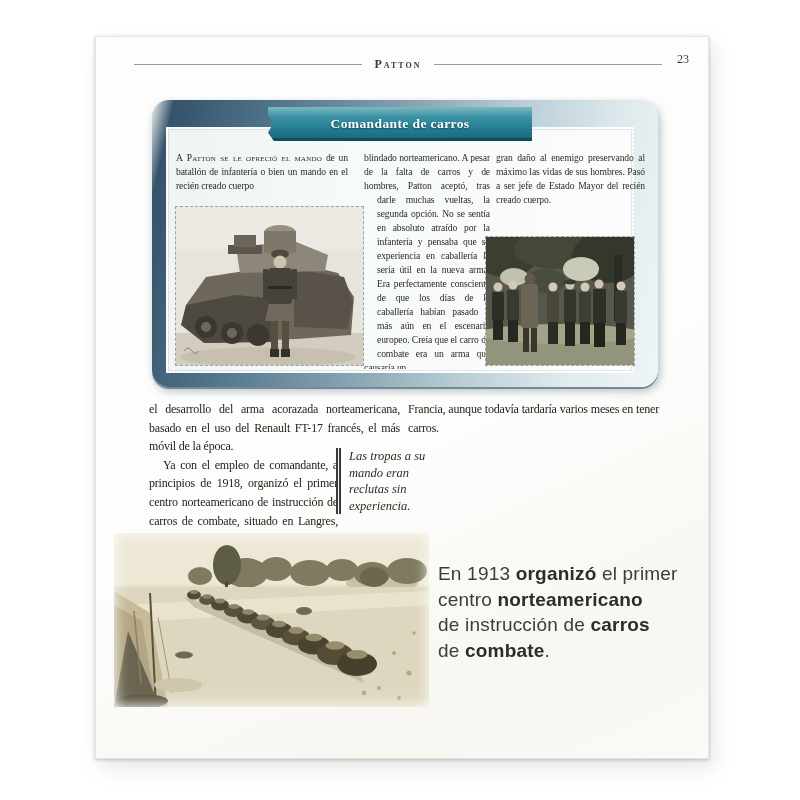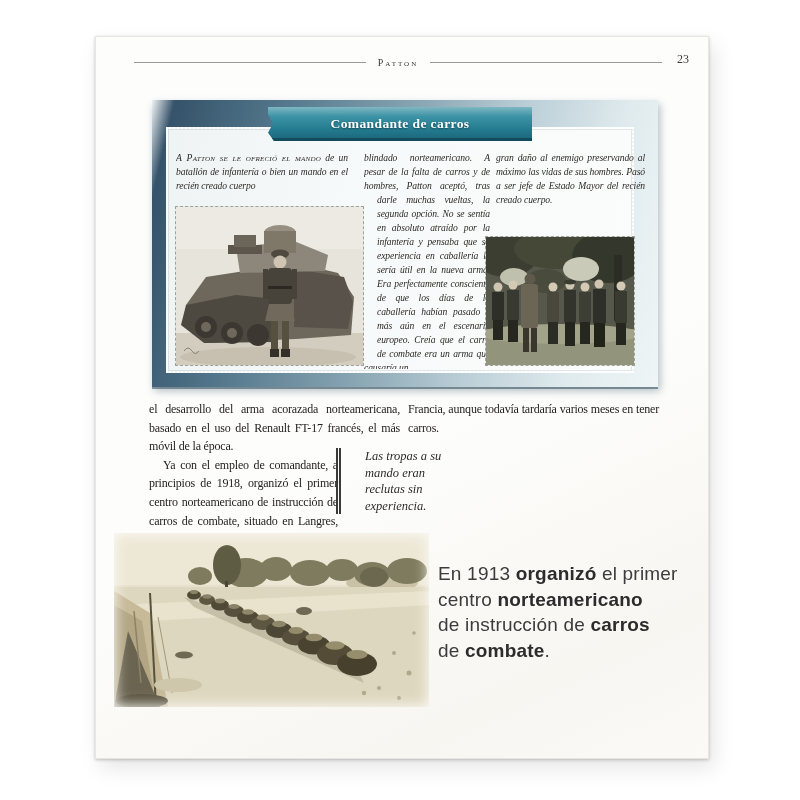--- a/index.html
+++ b/index.html
@@ -6,35 +6,35 @@
     background:#ffffff;font-family:"Liberation Serif",serif;}
   .page{
     position:absolute;left:95px;top:36px;width:612px;height:721px;
     background:linear-gradient(155deg,#fdfdfc 55%,#f7f6f1 85%,#fbfaf7 100%);
     border:1px solid #e6e6e2;
     box-shadow:0 1px 3px rgba(0,0,0,.22), 5px 9px 20px rgba(0,0,0,.10);
   }
   
   .running-header{position:absolute;left:38px;top:20px;width:528px;display:flex;align-items:center;}
   .rule{flex:1;height:1px;background:#9a9a96;}
-  .running-title{font-variant:small-caps;font-size:10px;letter-spacing:2px;color:#3c3a36;margin:0 12px;}
+  .running-title{font-variant:small-caps;font-size:12px;letter-spacing:2px;color:#3c3a36;margin:0 12px;font-weight:bold;}
   .pageno{position:absolute;right:19px;top:15px;font-size:12px;color:#3c3a36;}
   
   .feature-box{
     position:absolute;left:56px;top:63px;width:506px;height:287px;
     background:linear-gradient(103deg,#2f4c63 0%,#47688013 0%,#35536a 4%,#51758a 22%,#84a2b0 45%,#b9cdd6 65%,#e0ebee 84%,#eff5f6 100%);
     box-shadow:2px 4px 8px rgba(70,95,110,.40), 0 2px 0 #8b9ca3;
+    border-radius:17px;
   }
   .feature-inner{
     position:absolute;left:14px;top:27px;width:468px;height:246px;
     background:linear-gradient(100deg,#eef3f4 0%,#f7fafa 40%,#fbfcfc 100%);
     border:2px dotted rgba(255,255,255,.95);
     box-shadow:inset 0 0 0 1px rgba(110,135,148,.18);
     box-sizing:border-box;
-    font-style:italic;
   }
   .banner{
     position:absolute;left:116px;top:7px;width:264px;height:34px;z-index:5;
     background:linear-gradient(180deg,#7fb7c2 0%,#3c93a6 28%,#237a8e 68%,#1b6376 100%);
     box-shadow:0 3px 5px rgba(10,40,55,.55), inset 0 -3px 0 #124c5c;
     clip-path:polygon(0 0,100% 0,100% 100%,6px 100%,0 76%,5px 48%,0 22%);
     display:flex;align-items:center;justify-content:center;
   }
   .banner span{color:#fff;font-weight:bold;font-size:13.5px;letter-spacing:.4px;
     text-shadow:0 1px 2px rgba(0,30,40,.6);}
@@ -56,21 +56,21 @@
   .bodycol{position:absolute;top:363px;width:251px;font-size:12px;line-height:18.6px;
     color:#26231f;text-align:justify;letter-spacing:-.2px;}
   .bodycol p{margin:0;}
   .bodycol .indent{text-indent:14px;}
   .col-left{left:53px;}
   .col-right{left:312px;}
   .qspacer-r{float:right;width:62px;height:74px;}
   .qspacer-l{float:left;width:46px;height:93px;}
   .pullquote{
     position:absolute;left:240px;top:411px;width:112px;z-index:3;
-    border-left:5px double #3a3a38;padding-left:24px;box-sizing:border-box;
+    border-left:5px double #3a3a38;padding-left:8px;box-sizing:border-box;
     font-style:italic;font-size:12.5px;line-height:16.5px;color:#2e2b27;
   }
   .pullquote p{margin:0;}
   
   .big-photo{position:absolute;left:18px;top:496px;width:315px;height:174px;}
   .highlight{
     position:absolute;left:342px;top:505px;width:256px;
     font-family:"Liberation Sans",sans-serif;font-size:19px;line-height:25.5px;
     color:#3d3b3c;letter-spacing:.2px;
   }

